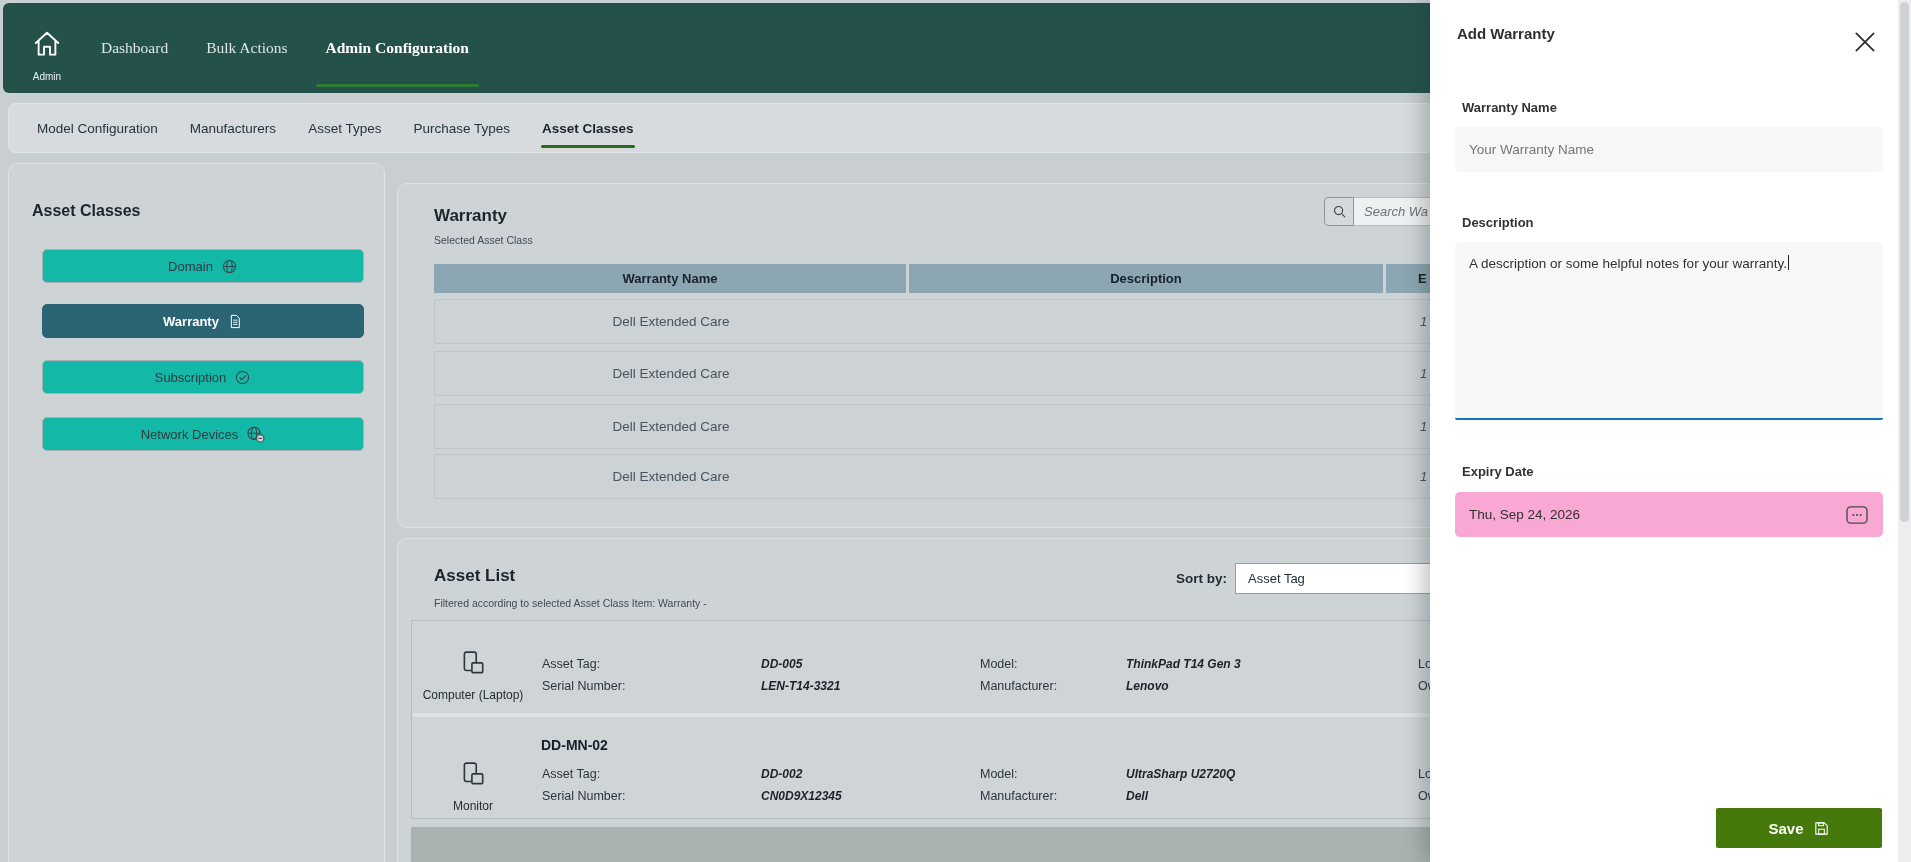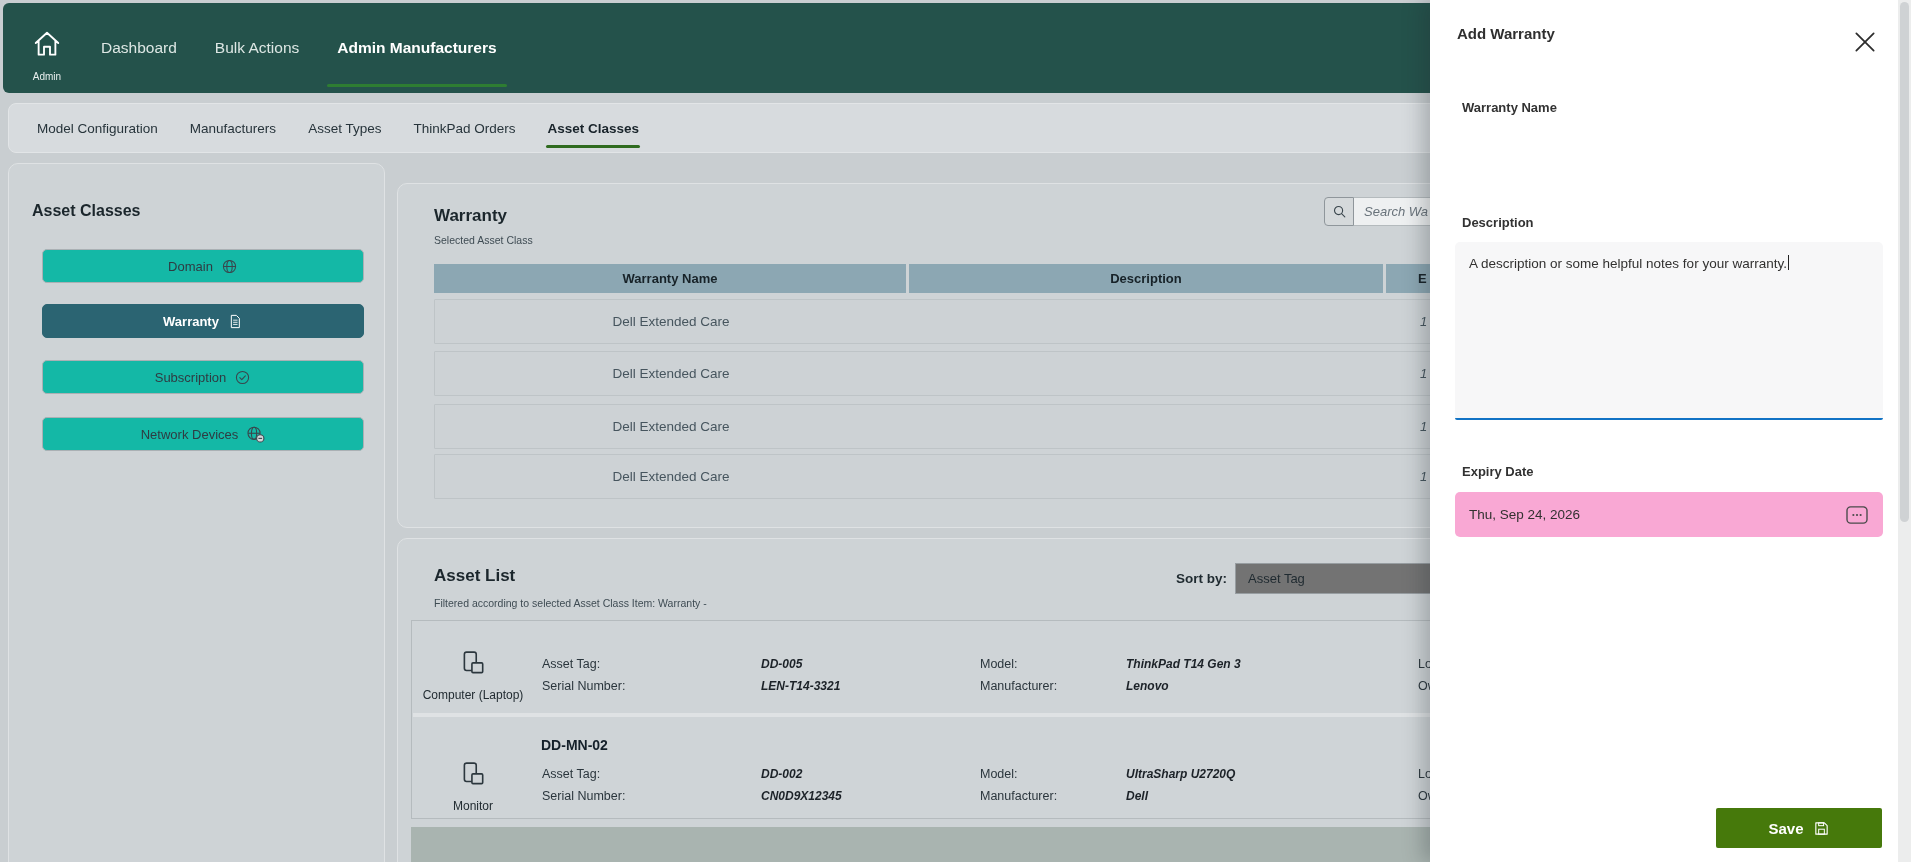--- a/index.html
+++ b/index.html
@@ -5,21 +5,21 @@
   * { margin:0; padding:0; box-sizing:border-box; }
   html,body { width:1911px; height:862px; overflow:hidden; }
   body { font-family:"Liberation Sans", sans-serif; background:#c9ced1; position:relative; }
   .abs { position:absolute; }
 
   
   .navbar { left:3px; top:3px; width:1905px; height:90px; background:#24524b; border-radius:6px; display:flex; align-items:center; }
   .home-block { position:relative; width:56px; height:90px; margin-left:16px; cursor:pointer; }
   .home-block svg { position:absolute; left:13px; top:26px; }
   .home-label { position:absolute; left:0; top:68px; width:56px; text-align:center; color:#e9efee; font-size:10px; }
-  .nav-links { display:flex; gap:34px; margin-left:24px; height:90px; align-items:center; }
+  .nav-links { display:flex; gap:34px; margin-left:24px; height:90px; align-items:center;font-family:Liberation Serif, serif; }
   .nav-item { position:relative; color:#dde7e4; font-size:15.5px; cursor:pointer; padding:4px 2px; }
   .nav-item.active { color:#ffffff; font-weight:bold; }
   .nav-item.active::after { content:""; position:absolute; left:-8px; right:-8px; bottom:-26px; height:3px; background:#2e7d32; border-radius:2px; }
 
   
   .tabbar { left:8px; top:103px; width:1895px; height:50px; background:#d7dbde; border:1px solid #e2e5e7; border-radius:8px; display:flex; align-items:center; padding-left:27px; gap:30px; }
   .tab { position:relative; font-size:13.5px; color:#27343b; cursor:pointer; padding:6px 1px; }
   .tab.active { font-weight:bold; color:#18232a; }
   .tab.active::after { content:""; position:absolute; left:0; right:0; bottom:-6px; height:3px; background:#2f6b1f; border-radius:2px; }
 
@@ -45,21 +45,21 @@
   .th { background:#8ca7b3; color:#172228; font-size:13px; font-weight:600; display:flex; align-items:center; justify-content:center; }
   .th.c1 { width:472px; } .th.c2 { width:474px; } .th.c3 { flex:1; justify-content:flex-start; padding-left:32px; }
   .trow { position:absolute; left:36px; right:-60px; height:45px; background:#cdd2d5; border:1px solid #bec4c7; border-radius:1px; cursor:pointer; }
   .trow .name { position:absolute; left:0; top:0; width:472px; height:100%; display:flex; align-items:center; justify-content:center; font-size:13.5px; color:#46555e; }
   .trow .exp { position:absolute; left:985px; top:14px; font-style:italic; font-size:13px; color:#46555e; }
 
   
   .asset-card { left:397px; top:538px; width:1108px; height:380px; }
   .sortbar { position:absolute; right:-60px; top:24px; display:flex; align-items:center; }
   .sort-label { font-size:13.5px; font-weight:600; color:#1f2a30; margin-right:8px; }
-  .sort-select { width:225px; height:31px; background:#737373; border:1px solid #979da1; display:flex; align-items:center; justify-content:space-between; padding:0 10px 0 12px; font-size:13px; color:#1f2a30; cursor:pointer; }
+  .sort-select { width:225px; height:31px; background:#ffffff; border:1px solid #979da1; display:flex; align-items:center; justify-content:space-between; padding:0 10px 0 12px; font-size:13px; color:#1f2a30; cursor:pointer; }
   .sort-arrow { margin-left:12px; cursor:pointer; display:flex; align-items:center; }
   .pill-sliver { width:60px; height:31px; margin-left:12px; background:#f4f5f6; border:1px solid #a7adb1; border-radius:15px; cursor:pointer; }
   .list-box { position:absolute; left:13px; top:81px; right:-60px; height:199px; border:1px solid #b5bbbe; background:#cfd4d7; }
   .asset-item { position:absolute; left:1px; right:1px; cursor:pointer; }
   .asset-item .devicon { position:absolute; left:47px; }
   .asset-item .cap { position:absolute; left:60px; transform:translateX(-50%); font-size:12px; color:#222c32; white-space:nowrap; }
   .asset-item .ttl { position:absolute; left:128px; font-size:14px; font-weight:bold; color:#14202a; }
   .asset-item .lab { position:absolute; font-size:12.5px; color:#2b363d; }
   .asset-item .val { position:absolute; font-size:12px; font-style:italic; font-weight:bold; color:#1c2228; }
   .item-divider { position:absolute; left:1px; right:1px; height:4px; background:#dfe2e4; }
@@ -85,29 +85,29 @@
 <div class="abs navbar">
   <div class="home-block">
     <svg width="30" height="30" viewBox="0 0 24 24">
       <path d="M3 11.2 L12 3 L21 11.2 M5.3 9.4 V20.5 H9.6 V14.2 H14.4 V20.5 H18.7 V9.4" fill="none" stroke="#ffffff" stroke-width="1.5" stroke-linecap="round" stroke-linejoin="round"></path>
     </svg>
     <div class="home-label">Admin</div>
   </div>
   <div class="nav-links">
     <div class="nav-item">Dashboard</div>
     <div class="nav-item">Bulk Actions</div>
-    <div class="nav-item active">Admin Manufacturers</div>
+    <div class="nav-item active">Admin Configuration</div>
   </div>
 </div>
 
 <div class="abs tabbar">
   <div class="tab">Model Configuration</div>
   <div class="tab">Manufacturers</div>
   <div class="tab">Asset Types</div>
-  <div class="tab">ThinkPad Orders</div>
+  <div class="tab">Purchase Types</div>
   <div class="tab active">Asset Classes</div>
 </div>
 
 <div class="abs sidebar">
   <h2>Asset Classes</h2>
   <div class="side-btn" style="top:85px;">
     <span>Domain</span>
     <svg width="17" height="17" viewBox="0 0 24 24">
       <circle cx="12" cy="12" r="8.6" fill="none" stroke="#39464d" stroke-width="1.5"></circle>
       <ellipse cx="12" cy="12" rx="3.8" ry="8.6" fill="none" stroke="#39464d" stroke-width="1.5"></ellipse>
@@ -247,20 +247,21 @@
 </div>
 
 <div class="abs drawer">
   <div class="drawer-title">Add Warranty</div>
   <svg class="close-x" viewBox="0 0 24 24">
     <line x1="4" y1="4" x2="20" y2="20" stroke="#2d2d2d" stroke-width="1.6" stroke-linecap="round"></line>
     <line x1="20" y1="4" x2="4" y2="20" stroke="#2d2d2d" stroke-width="1.6" stroke-linecap="round"></line>
   </svg>
 
   <div class="f-label" style="top:100px;">Warranty Name</div>
+  <input class="f-input" style="top: 127px;" type="text" placeholder="Your Warranty Name">
 
   <div class="f-label" style="top:215px;">Description</div>
   <div class="f-area">
     <span>A description or some helpful notes for your warranty.</span><span class="caret"></span>
   </div>
 
   <div class="f-label" style="top:464px;">Expiry Date</div>
   <div class="f-date">
     <span>Thu, Sep 24, 2026</span>
     <svg width="24" height="20" viewBox="0 0 26 22">

